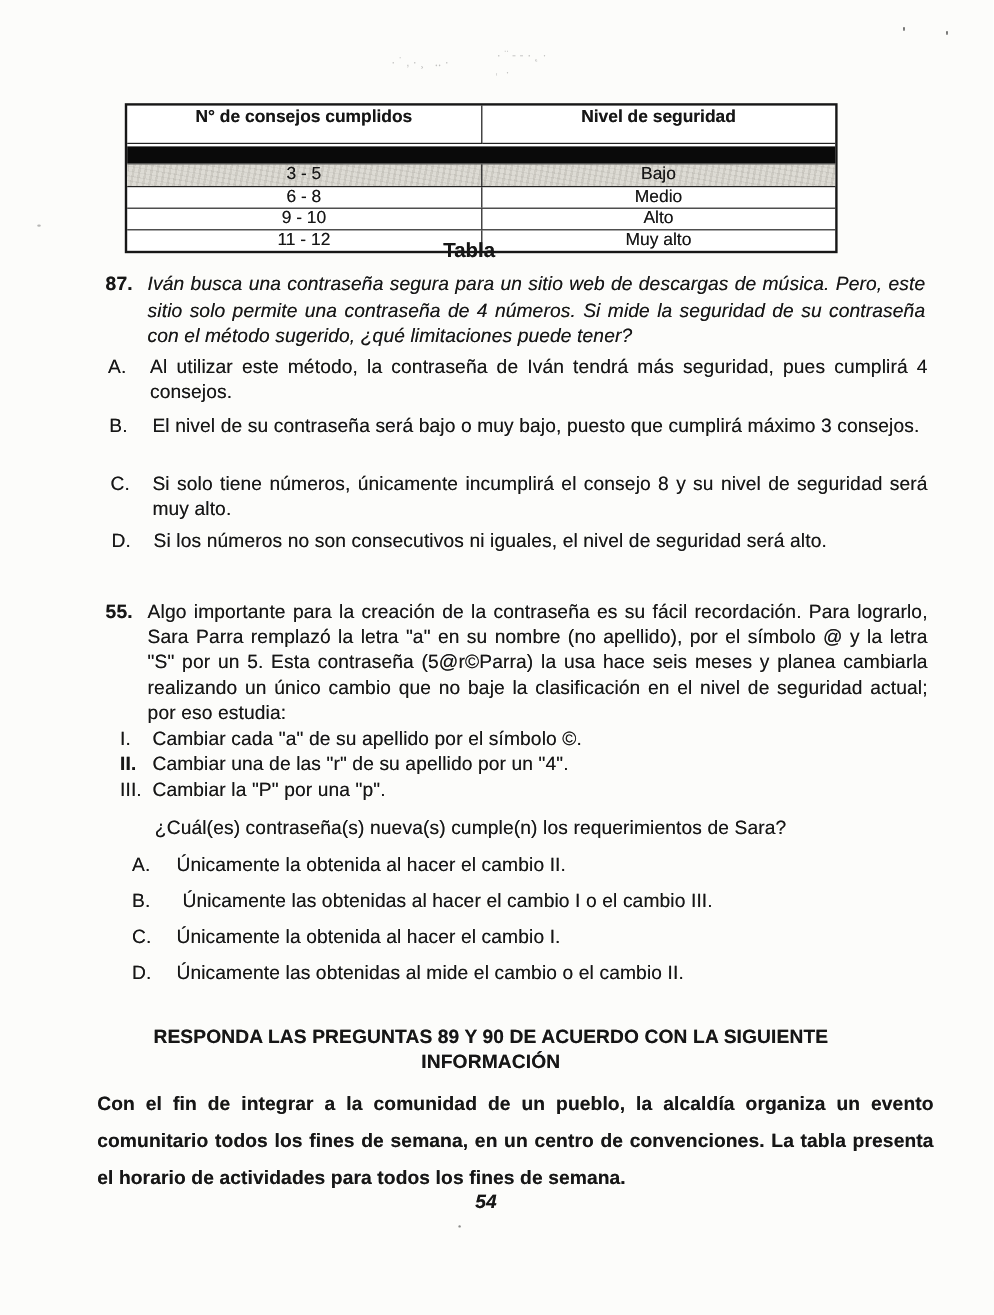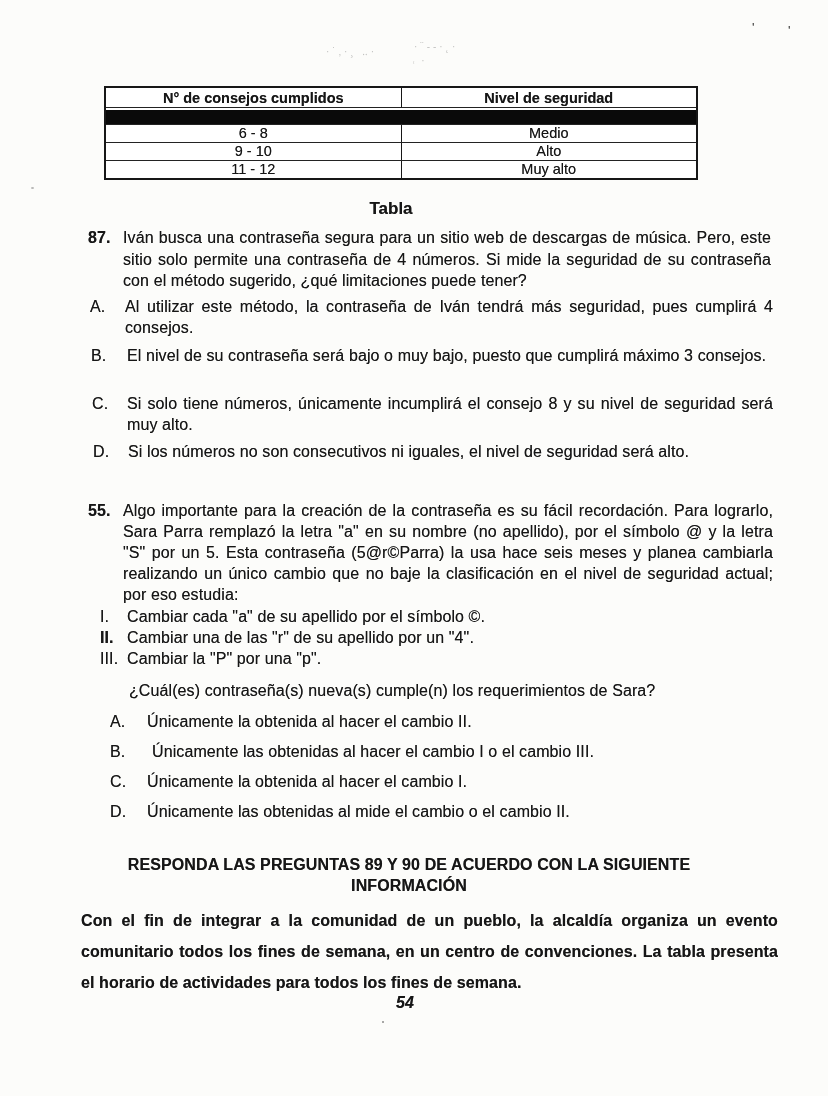--- a/index.html
+++ b/index.html
@@ -20,21 +20,21 @@
   }
   .just{text-align:justify;}
   .bold{font-weight:bold;}
 
   
   .sec-table{
     position:absolute;left:104px;top:86px;width:594px;
     border:2.5px solid #171717;background:#fff;
     box-sizing:border-box;
   }
-  .t-head{display:flex;height:20px;}
+  .t-head{display:flex;height:32px;}
   .t-cell{
     flex:1;text-align:center;box-sizing:border-box;
     font-size:14.5px;line-height:20px;
     text-shadow:0 0 .5px rgba(10,10,10,.6);
   }
   .t-head .t-cell{font-weight:bold;border-bottom:1px solid #222;}
   .t-c1{border-right:1.5px solid #171717;}
   .t-blackrow{height:14px;background:#0a0a0a;margin-top:2px;}
   .t-row{display:flex;height:17px;border-top:1.4px solid #232323;}
   .t-row .t-cell{line-height:16.5px;}
@@ -70,37 +70,41 @@
   <div class="abs tick" style="left:788px;top:23px;">'</div>
   <div class="abs speck" style="left:31px;top:187px;width:3px;height:2px;"></div>
   <div class="abs speck" style="left:382px;top:1021px;width:2px;height:2px;background:rgba(0,0,0,.45);"></div>
 
   <div class="sec-table">
     <div class="t-head">
       <div class="t-cell t-c1">N° de consejos cumplidos</div>
       <div class="t-cell">Nivel de seguridad</div>
     </div>
     <div class="t-blackrow"></div>
+    <div class="t-row t-shaded">
+      <div class="t-cell t-c1">3 - 5</div>
+      <div class="t-cell">Bajo</div>
+    </div>
     <div class="t-row">
       <div class="t-cell t-c1">6 - 8</div>
       <div class="t-cell">Medio</div>
     </div>
     <div class="t-row">
       <div class="t-cell t-c1">9 - 10</div>
       <div class="t-cell">Alto</div>
     </div>
     <div class="t-row">
       <div class="t-cell t-c1">11 - 12</div>
       <div class="t-cell">Muy alto</div>
     </div>
   </div>
   <div class="t-caption">Tabla</div>
 
   <div class="abs txt qnum" style="left:88px;top:227px;">87.</div>
-  <div class="abs txt just" style="left:123px;top:227px;width:648px;">Iván busca una contraseña segura para un sitio web de descargas de música. Pero, este sitio solo permite una contraseña de 4 números. Si mide la seguridad de su contraseña con el método sugerido, ¿qué limitaciones puede tener?</div>
+  <div class="abs txt just" style="left:123px;top:227px;width:648px;font-style:italic;">Iván busca una contraseña segura para un sitio web de descargas de música. Pero, este sitio solo permite una contraseña de 4 números. Si mide la seguridad de su contraseña con el método sugerido, ¿qué limitaciones puede tener?</div>
 
   <div class="abs txt letter" style="left:90px;top:296px;">A.</div>
   <div class="abs txt just" style="left:125px;top:296px;width:648px;line-height:21px;">Al utilizar este método, la contraseña de Iván tendrá más seguridad, pues cumplirá 4 consejos.</div>
 
   <div class="abs txt letter" style="left:91px;top:345px;">B.</div>
   <div class="abs txt just" style="left:127px;top:345px;width:646px;line-height:21px;">El nivel de su contraseña será bajo o muy bajo, puesto que cumplirá máximo 3 consejos.</div>
 
   <div class="abs txt letter" style="left:92px;top:393px;">C.</div>
   <div class="abs txt just" style="left:127px;top:393px;width:646px;line-height:21px;">Si solo tiene números, únicamente incumplirá el consejo 8 y su nivel de seguridad será muy alto.</div>
 

